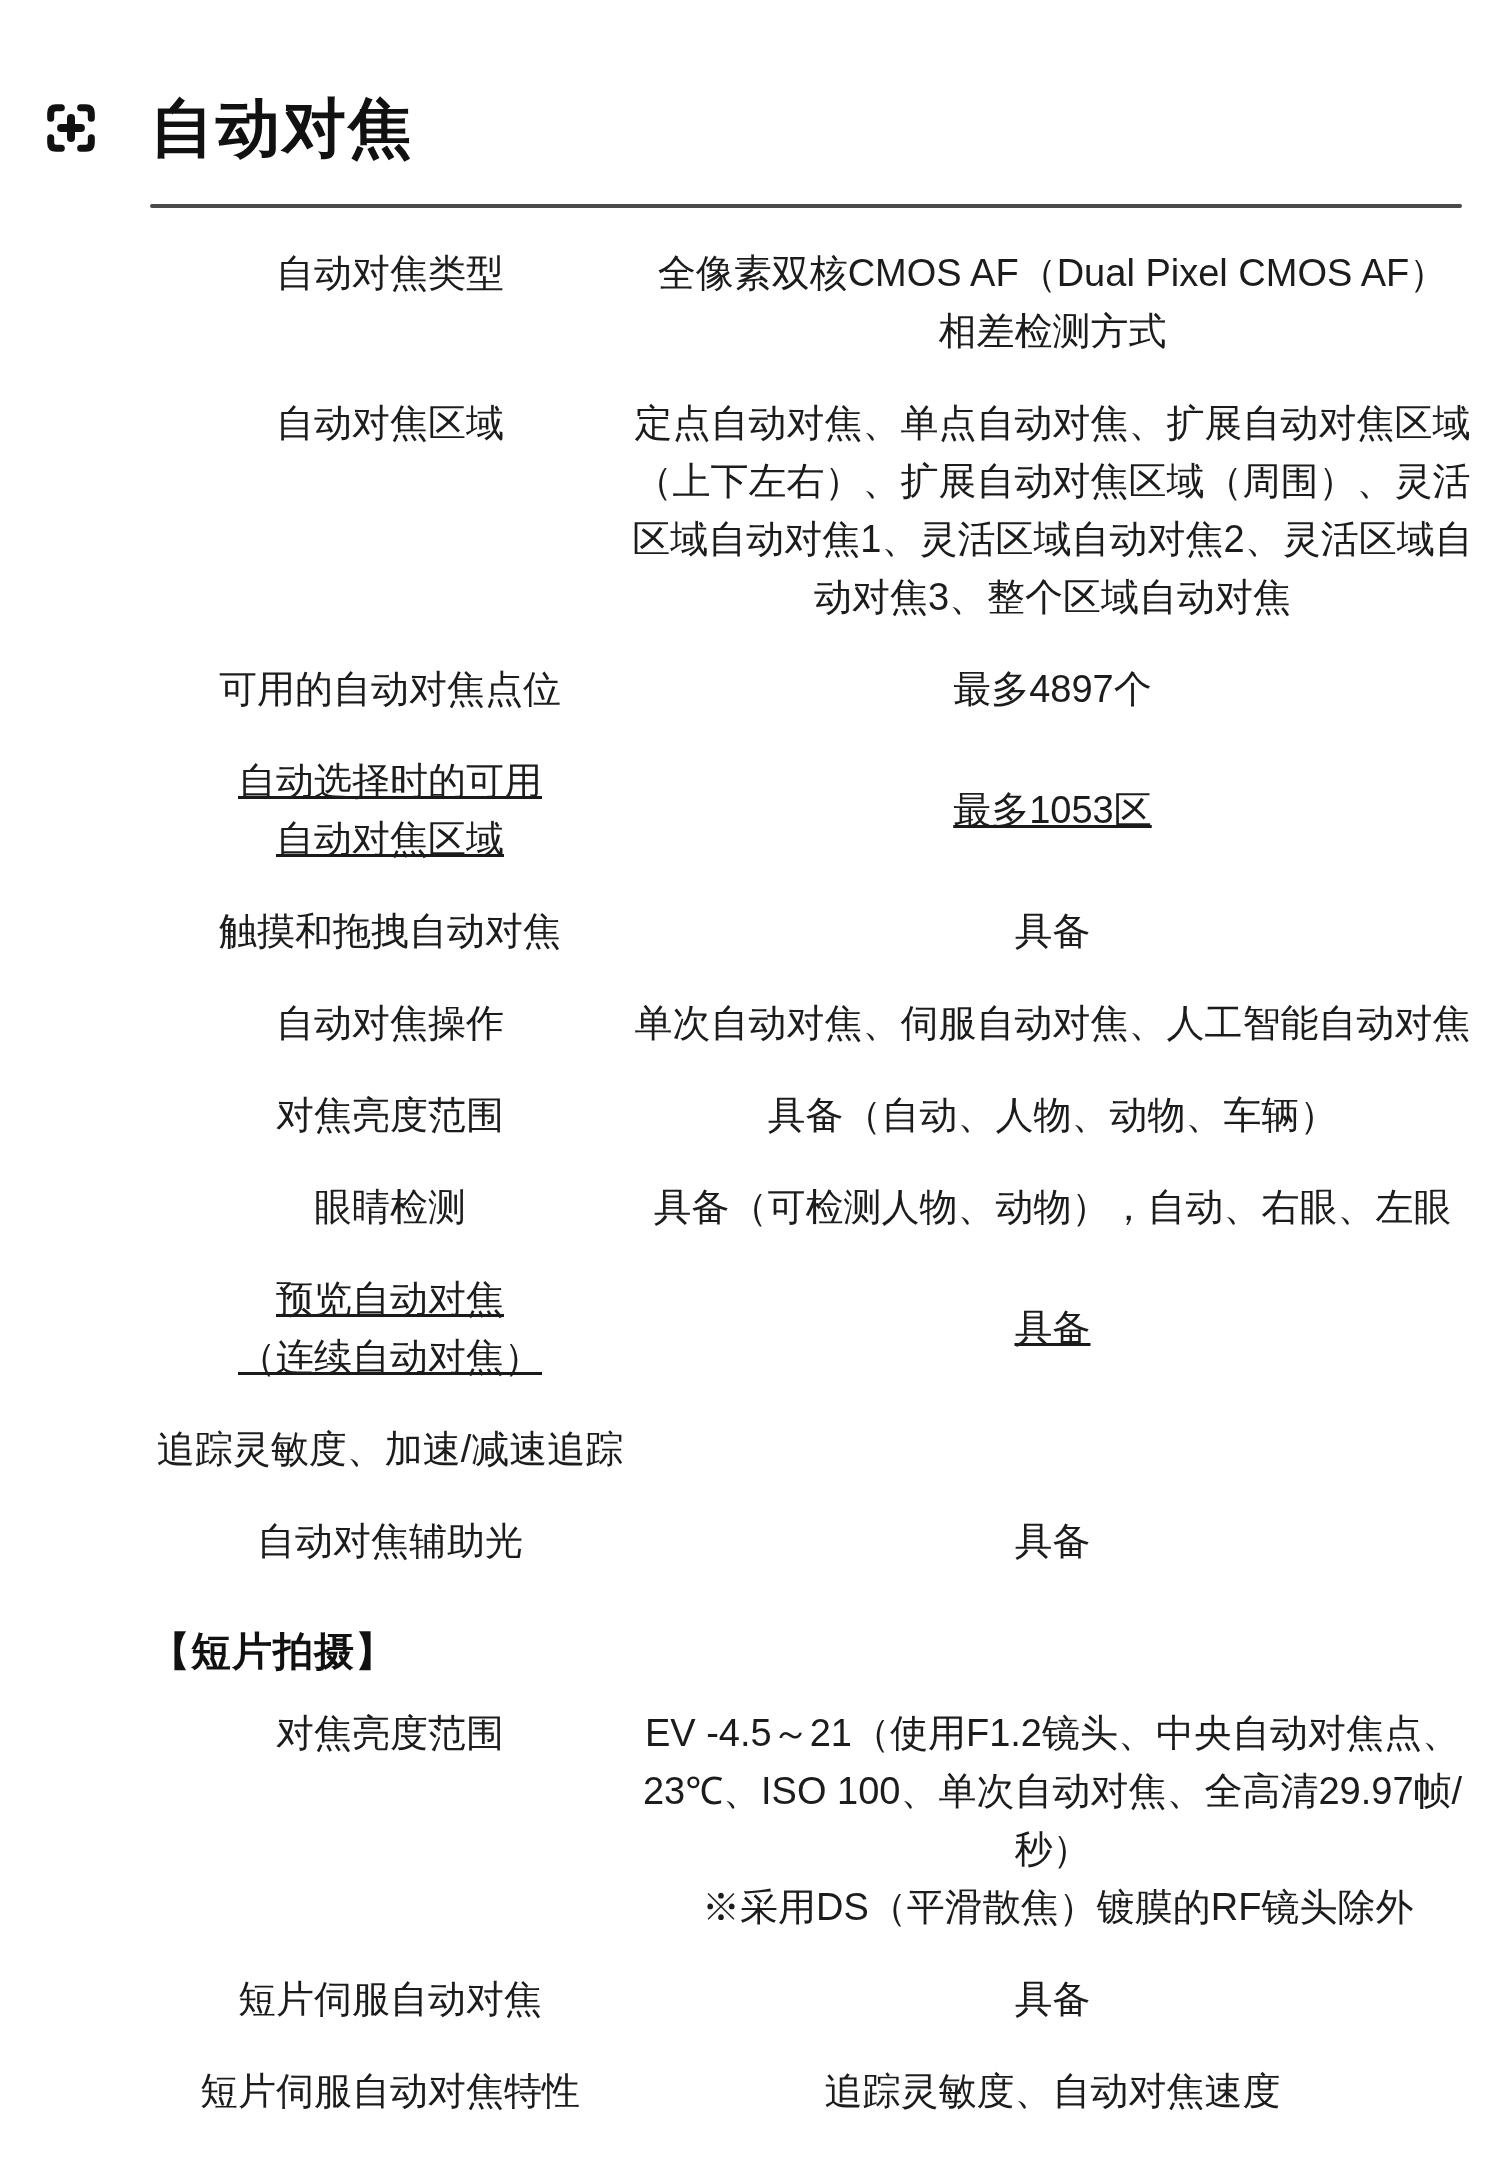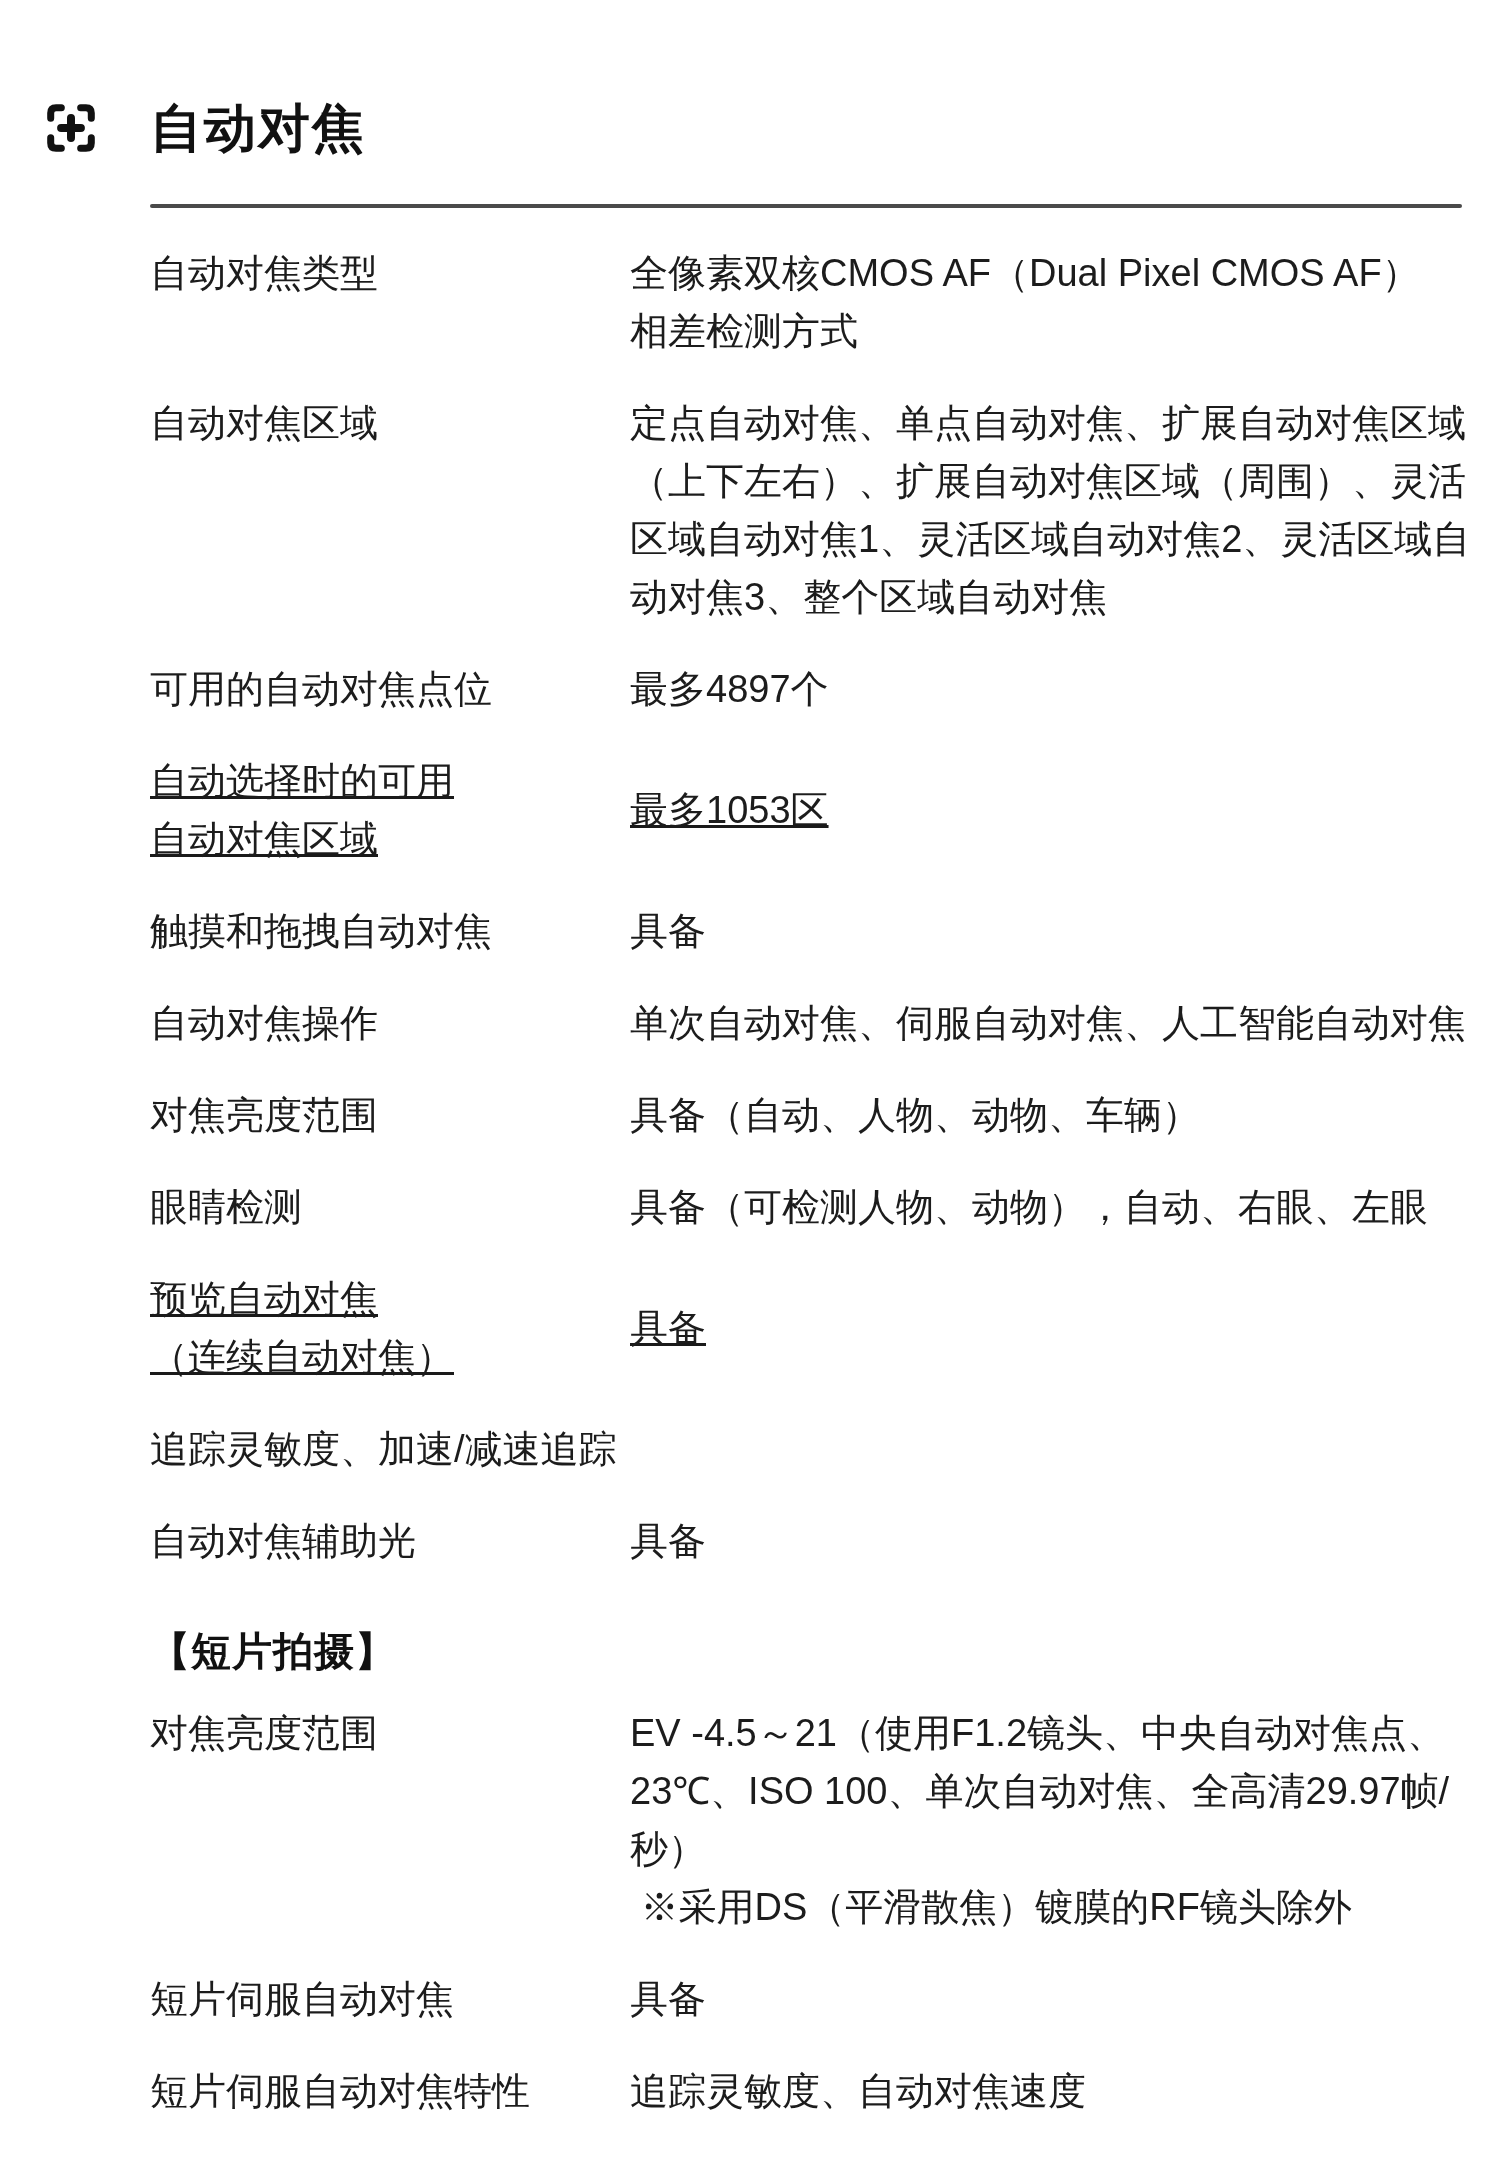--- a/index.html
+++ b/index.html
@@ -27,21 +27,21 @@
     margin: 86px 0 0 42px;
     gap: 50px;
     height: 84px;
   }
   .af-icon {
     width: 58px;
     height: 58px;
     flex: 0 0 auto;
   }
   .page-title {
-    font-size: 52px;
+    font-size: 64px;
     font-weight: 900;
     letter-spacing: 2px;
     color: #111111;
     line-height: 1;
   }
   .divider {
     height: 4px;
     background: #4a4a4a;
     margin: 34px 38px 0 150px;
     border-radius: 2px;
@@ -49,20 +49,21 @@
   .spec-table {
     margin: 36px 25px 0 150px;
     font-size: 38px;
     line-height: 58px;
   }
   .row {
     display: grid;
     grid-template-columns: 480px 1fr;
     align-items: start;
     margin-bottom: 34px;
+    text-align: center;
   }
   .row.center {
     align-items: center;
     text-decoration: underline;
   }
   .label, .value {
     white-space: pre-wrap;
     color: #1c1c1c;
   }
   .section-heading {

